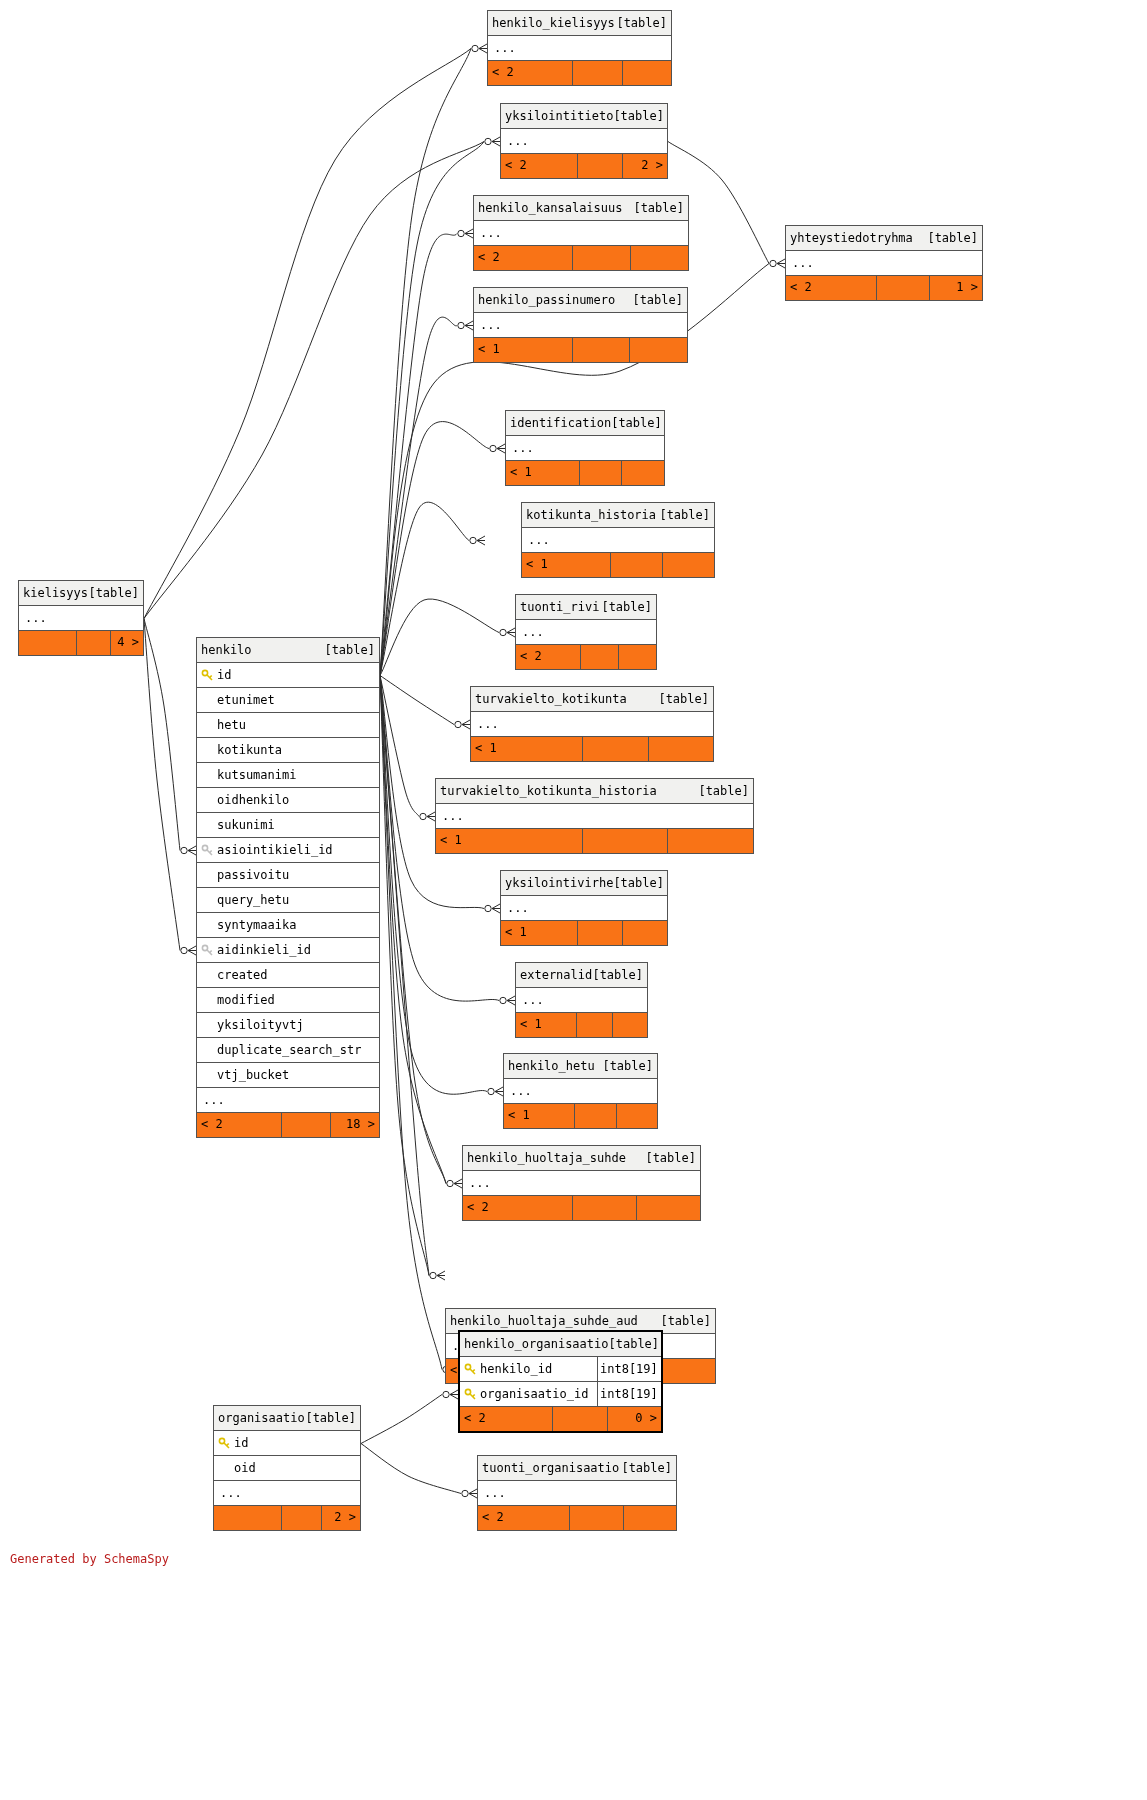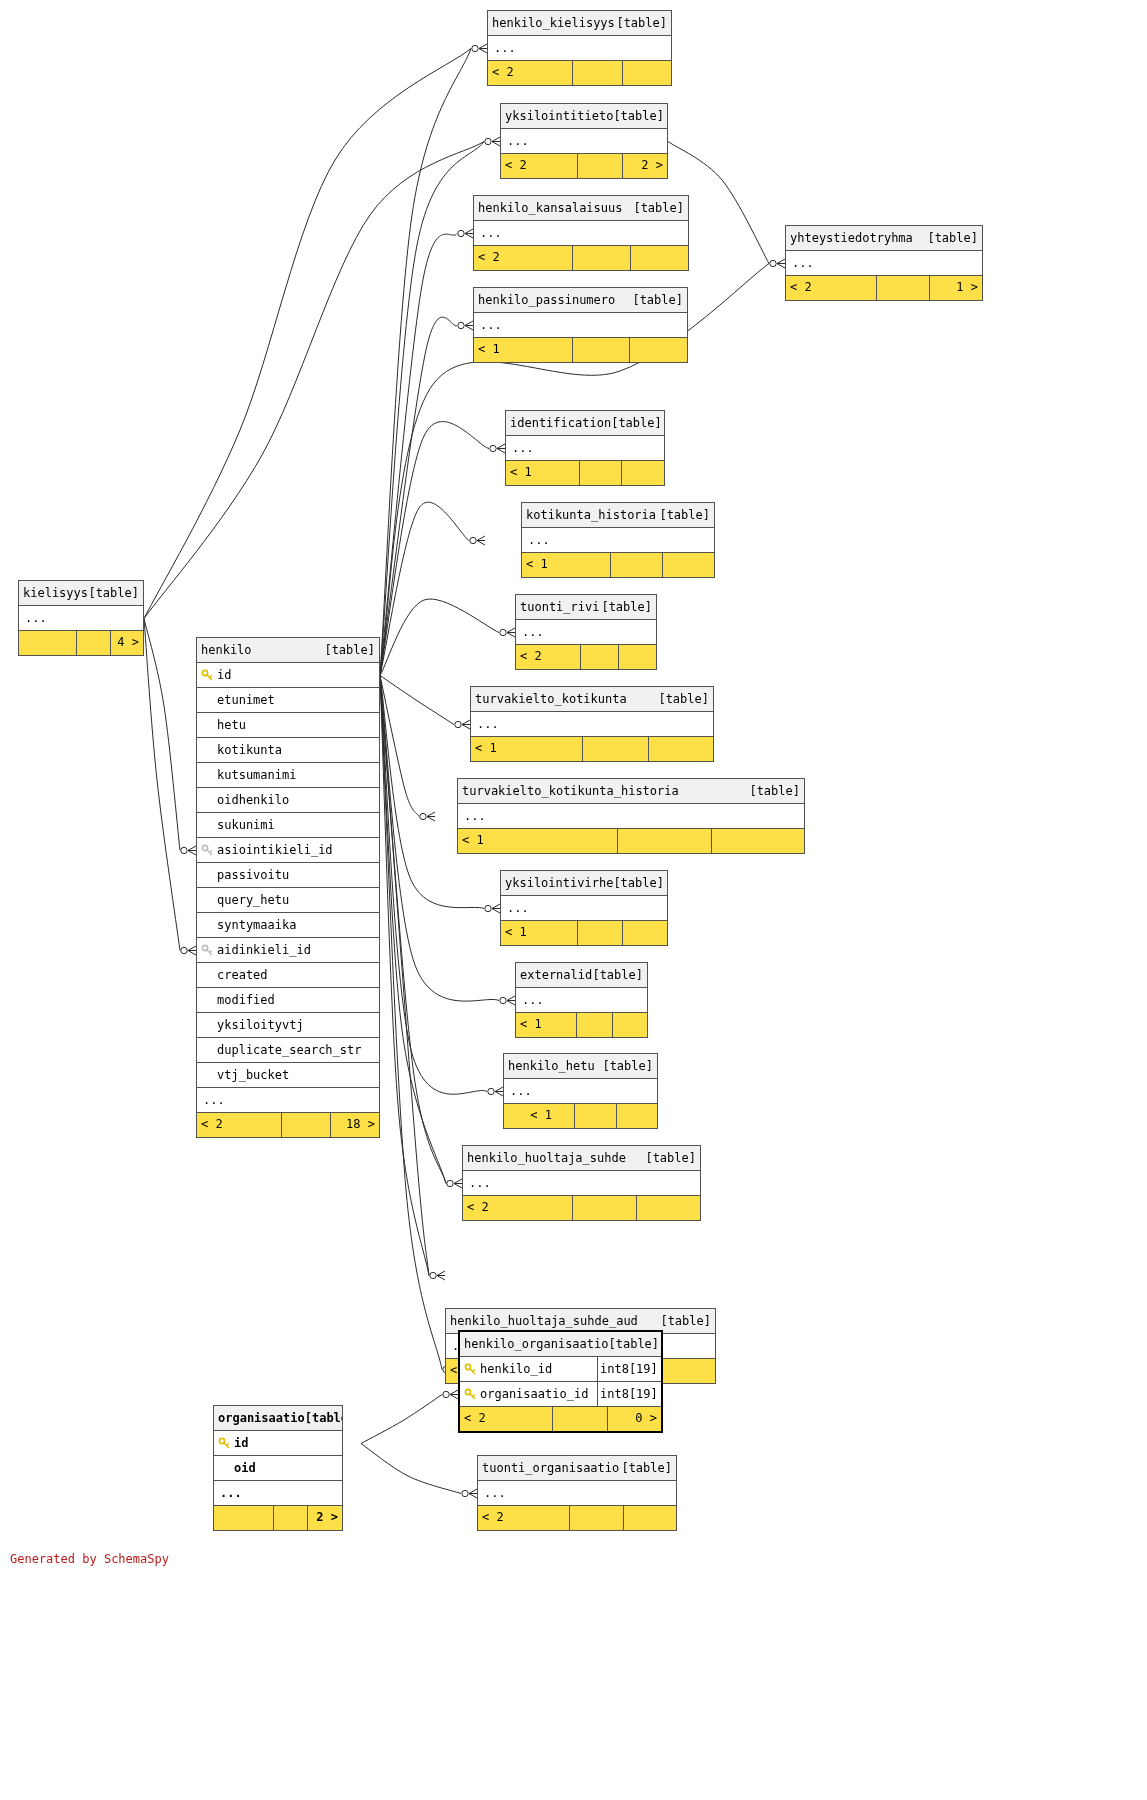--- a/index.html
+++ b/index.html
@@ -3,21 +3,21 @@
 <meta charset="utf-8">
 <style>
   *{margin:0;padding:0;box-sizing:border-box}
   html,body{background:#fff}
   body{font-family:"DejaVu Sans Mono","Liberation Mono",monospace;font-size:12px;color:#000}
   #canvas{position:relative;width:1147px;height:1800px;background:#ffffff;overflow:hidden}
   #edges{position:absolute;left:0;top:0;z-index:0}
   #edges path.edge{fill:none;stroke-width:1}
   #edges circle{fill:#fff;stroke-width:1}
   #edges path.foot{fill:none;stroke-width:1}
-  .tbl{position:absolute;background:#fde047;border:1px solid #525252;z-index:1;cursor:pointer}
+  .tbl{position:absolute;background:#f97316;border:1px solid #525252;z-index:1;cursor:pointer}
   .tbl.bold{border:2px solid #000}
   .hd{display:flex;justify-content:space-between;align-items:center;height:25px;
       background:#f1f1ef;border-bottom:1px solid #525252;padding:0 4px;white-space:nowrap;overflow:hidden}
   .row{height:25px;border-bottom:1px solid #525252;display:flex;align-items:center;background:#fff;white-space:nowrap;overflow:hidden}
   .keyic{width:20px;flex:none;display:inline-flex;align-items:center;justify-content:center}
   .cname{flex:1}
   .dtype{border-left:1px solid #525252;width:64px;flex:none;padding-left:2px;height:100%;display:flex;align-items:center}
   .ell{padding-left:6px}
   .ftr{display:flex;height:24px;line-height:23px}
   .fc{display:block;height:100%}
@@ -257,21 +257,21 @@
       </div>
       <div class="row">
         <span class="ell">...</span>
       </div>
       <div class="ftr">
         <span class="fc fc-left">&lt; 1</span>
         <span class="fc fc-mid"></span>
         <span class="fc fc-right"></span>
       </div>
     </div>
-    <div class="tbl" style="left: 435px; top: 778px; width: 348px; margin-left: 22px;">
+    <div class="tbl" style="left: 435px; top: 778px; width: 319px;">
       <div class="hd">
         <span>turvakielto_kotikunta_historia</span>
         <span>[table]</span>
       </div>
       <div class="row">
         <span class="ell">...</span>
       </div>
       <div class="ftr">
         <span class="fc fc-left">&lt; 1</span>
         <span class="fc fc-mid"></span>
@@ -299,21 +299,21 @@
       </div>
       <div class="row">
         <span class="ell">...</span>
       </div>
       <div class="ftr">
         <span class="fc fc-left">&lt; 1</span>
         <span class="fc fc-mid"></span>
         <span class="fc fc-right"></span>
       </div>
     </div>
-    <div class="tbl" style="left: 503px; top: 1053px; width: 155px; text-align: center;">
+    <div class="tbl" style="left: 503px; top: 1053px; width: 155px;">
       <div class="hd">
         <span>henkilo_hetu</span>
         <span>[table]</span>
       </div>
       <div class="row">
         <span class="ell">...</span>
       </div>
       <div class="ftr">
         <span class="fc fc-left">&lt; 1</span>
         <span class="fc fc-mid"></span>
@@ -497,21 +497,21 @@
       </div>
       <div class="row">
         <span class="ell">...</span>
       </div>
       <div class="ftr">
         <span class="fc fc-left">&lt; 2</span>
         <span class="fc fc-mid"></span>
         <span class="fc fc-right">18 &gt;</span>
       </div>
     </div>
-    <div class="tbl" style="left: 213px; top: 1405px; width: 130px; font-weight: bold;">
+    <div class="tbl" style="left: 213px; top: 1405px; width: 148px;">
       <div class="hd">
         <span>organisaatio</span>
         <span>[table]</span>
       </div>
       <div class="row">
         <span class="keyic">
           <svg width="13" height="13" viewBox="0 0 13 13">
             <circle cx="4" cy="4" r="2.6" fill="none" stroke="#dfc000" stroke-width="1.6"></circle>
             <path d="M5.8 5.8 L11 11 M8.6 8.6 L10.7 6.5" fill="none" stroke="#dfc000" stroke-width="1.6"></path>
           </svg>

